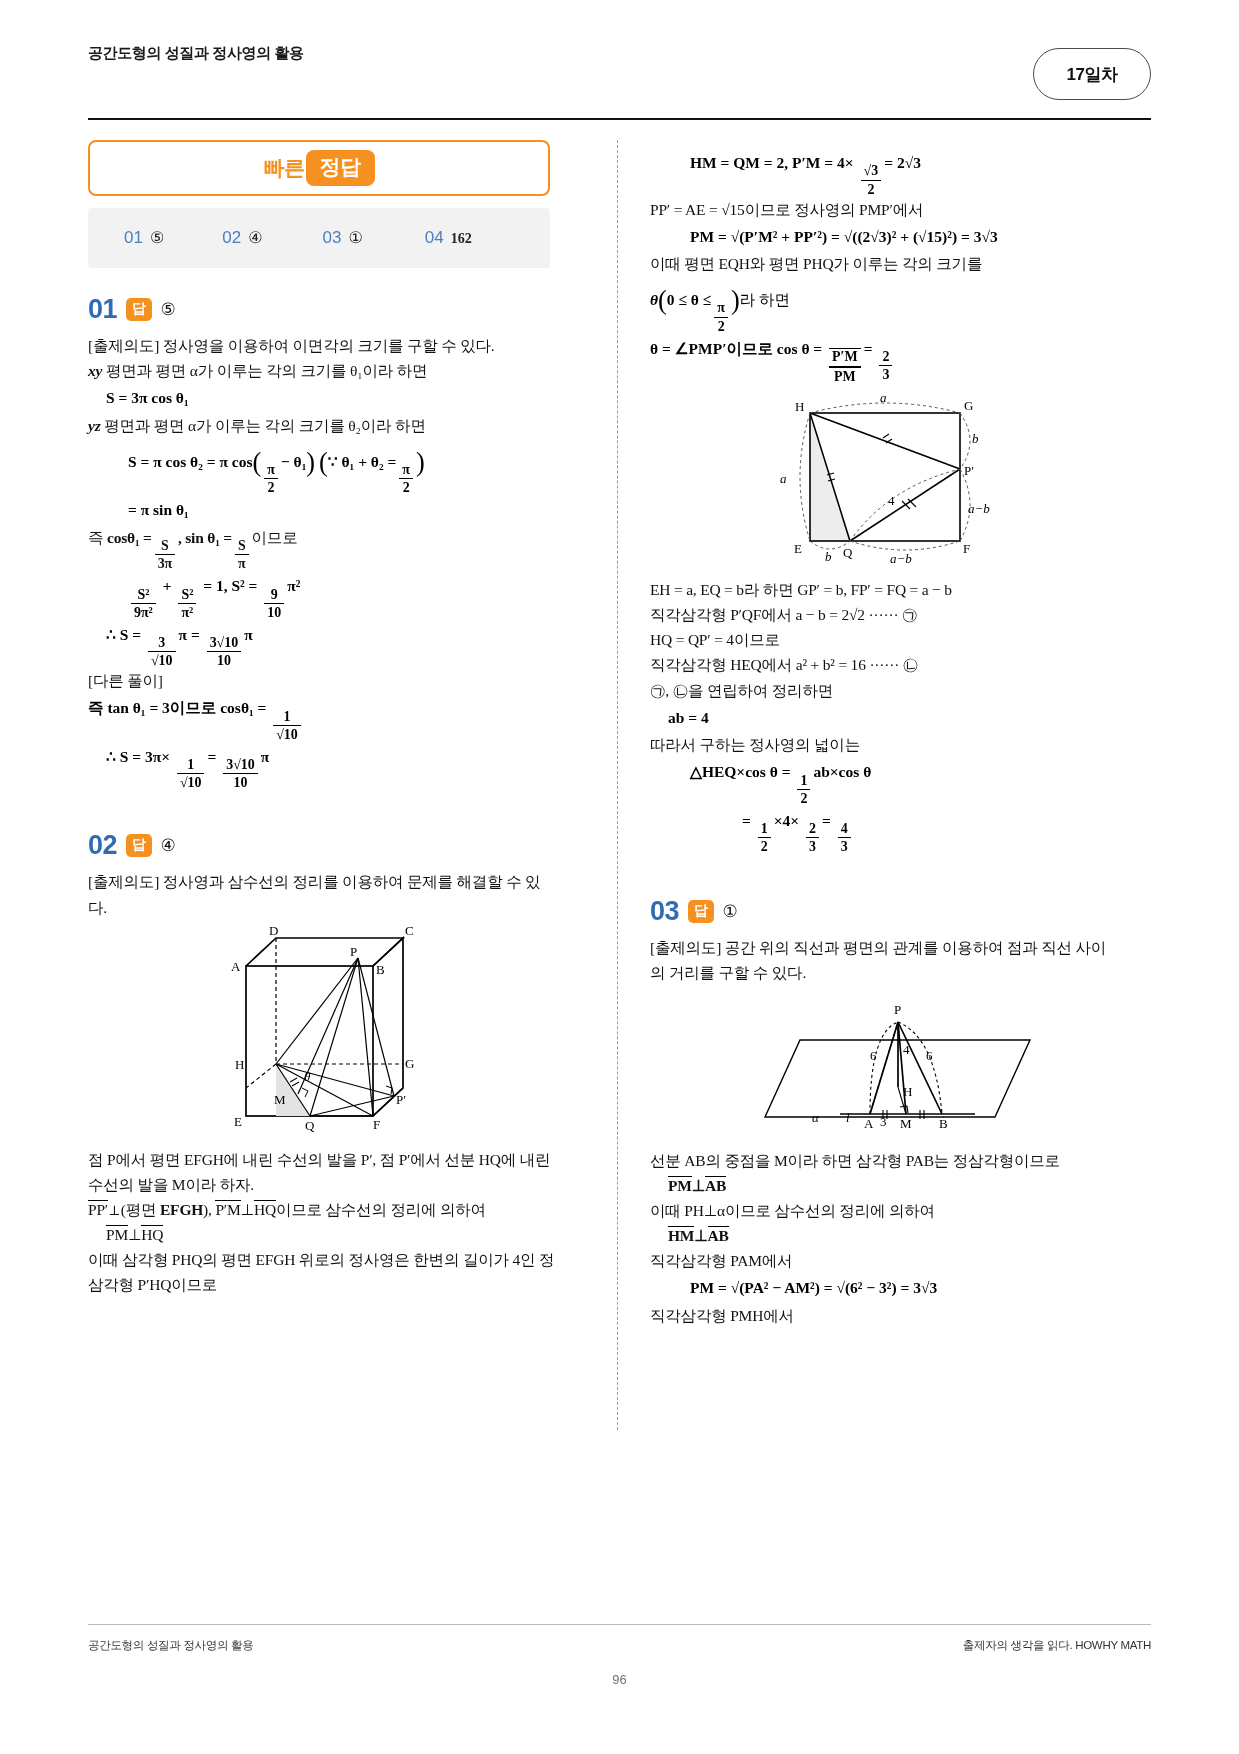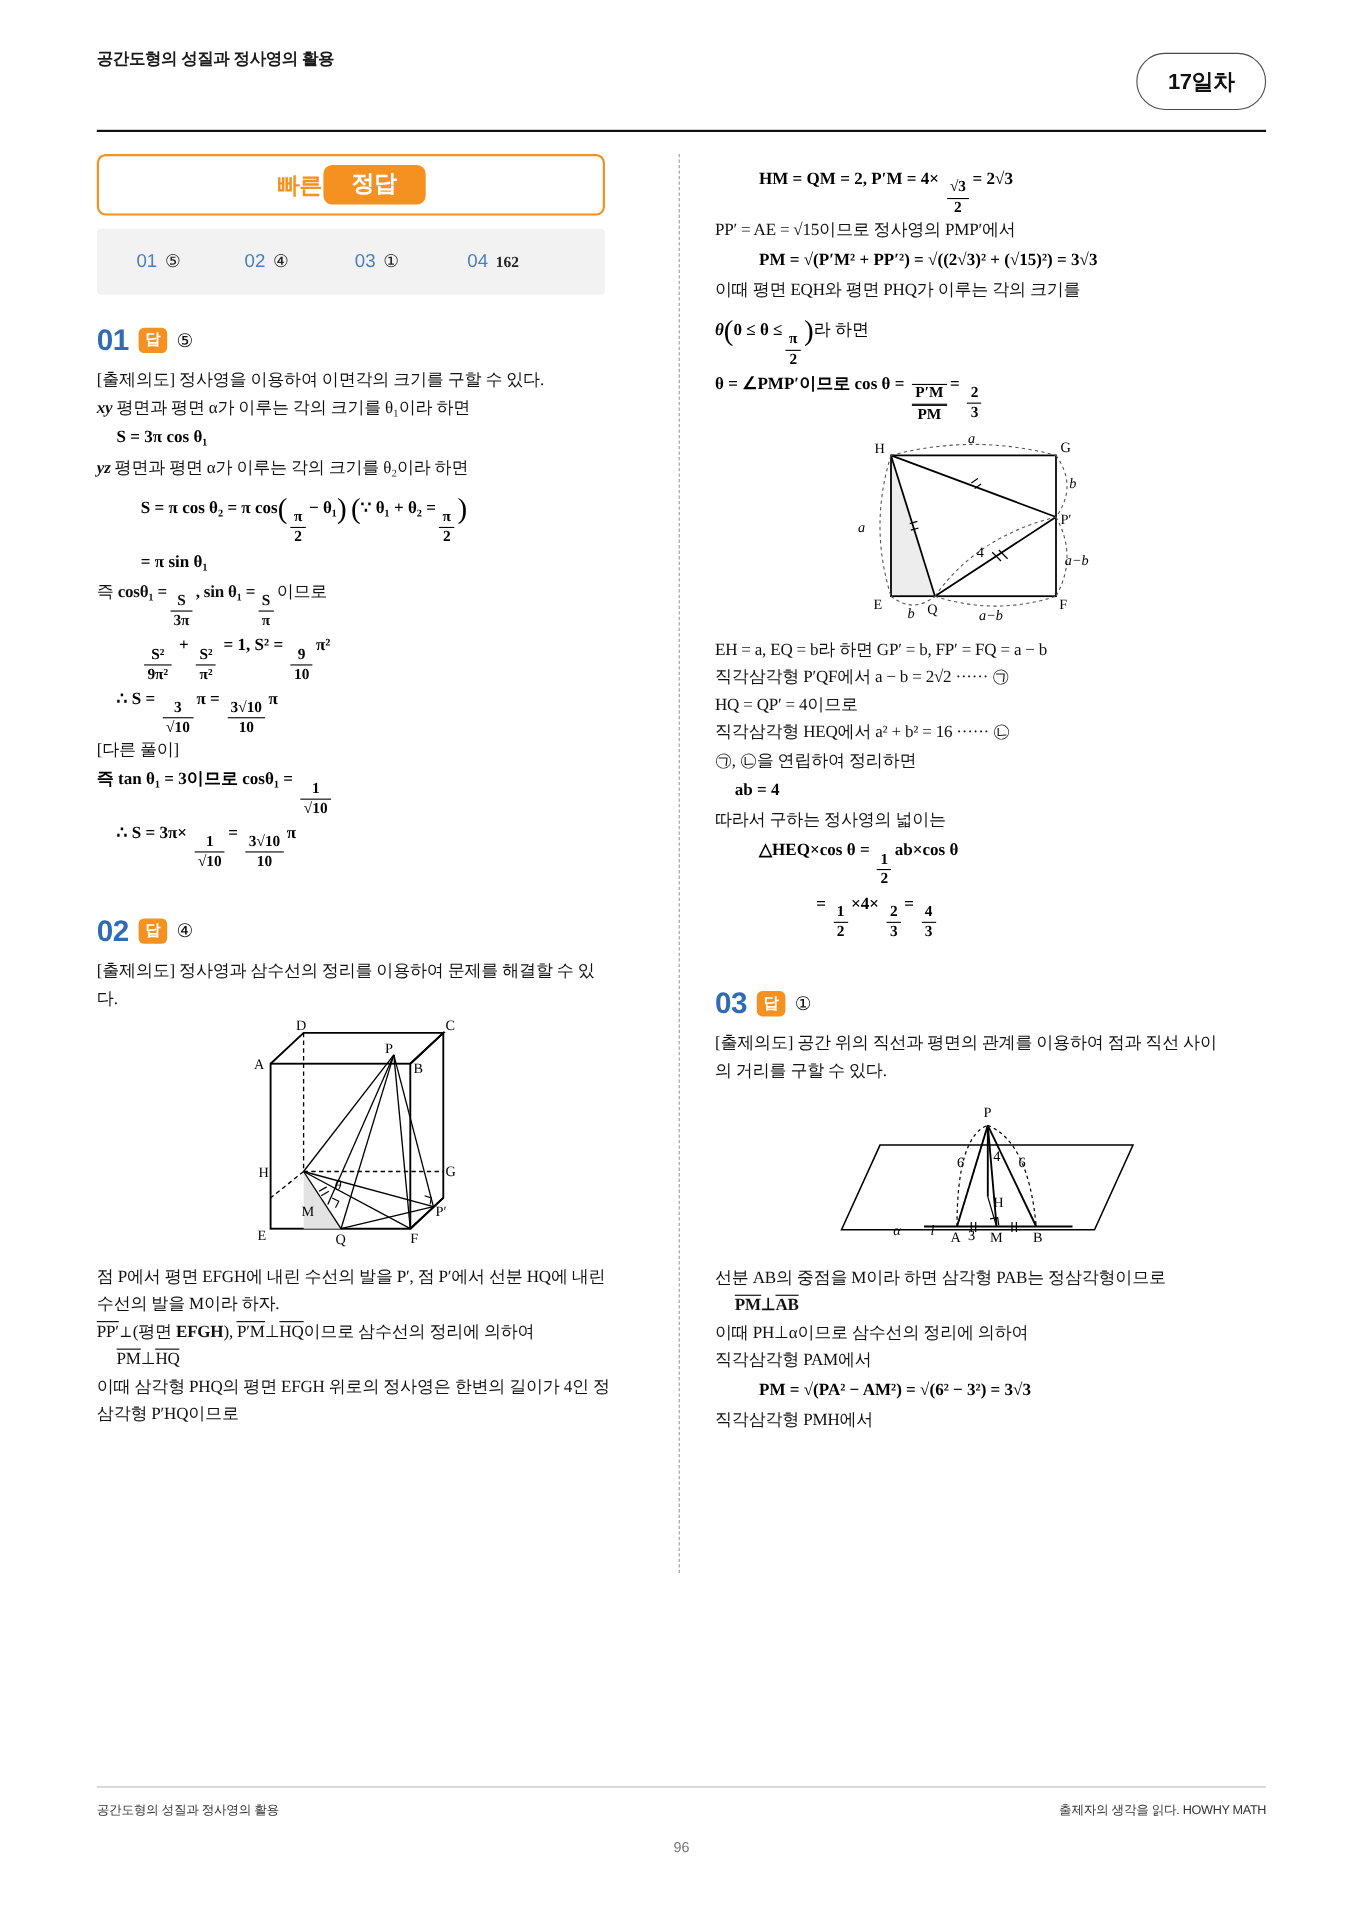--- a/index.html
+++ b/index.html
@@ -12,36 +12,36 @@
     -webkit-font-smoothing:antialiased;
   }
   .page{position:absolute;inset:0;}
 
   
   .hdr{position:absolute;left:88px;top:44px;font-family:"Liberation Sans",sans-serif;
        font-weight:bold;font-size:15px;letter-spacing:-0.4px;color:#1a1a1a;}
   .daybadge{position:absolute;right:88px;top:48px;width:116px;height:50px;
        border:1.6px solid #4a4a4a;border-radius:26px;display:flex;align-items:center;
        justify-content:center;font-family:"Liberation Sans",sans-serif;font-weight:bold;
-       font-size:20px;letter-spacing:-0.5px;color:#111;background:#fff;}
+       font-size:17px;letter-spacing:-0.5px;color:#111;background:#fff;}
   .rule{position:absolute;left:88px;top:118px;width:1063px;height:2px;background:#111;}
 
   
   .col{position:absolute;top:140px;width:470px;}
   .colL{left:88px;}
   .colR{left:650px;}
   .divider{position:absolute;left:617px;top:140px;width:0;height:1290px;
            border-left:1px dashed #9a9a9a;}
 
   
   .qa-box{box-sizing:border-box;width:462px;height:56px;border:2.4px solid #f59120;
        border-radius:8px;display:flex;align-items:center;justify-content:center;gap:1px;}
   .qa-fast{font-family:"Liberation Sans",sans-serif;font-weight:bold;font-size:21px;
        color:#f59120;letter-spacing:-0.5px;}
-  .qa-pill{background:#f59120;color:#fff;border-radius:8px;padding:3px 26px 5px;
+  .qa-pill{background:#f59120;color:#fff;border-radius:8px;padding:3px 14px 5px;
        font-family:"Liberation Sans",sans-serif;font-weight:bold;font-size:21px;letter-spacing:-0.5px;}
   .qa-strip{margin-top:12px;box-sizing:border-box;width:462px;height:60px;background:#f2f2f2;
        border-radius:4px;display:flex;align-items:center;}
   .qa-item{display:flex;align-items:baseline;gap:7px;font-size:17px;}
   .qa-num{color:#4a7fbf;font-family:"Liberation Sans",sans-serif;font-weight:normal;font-size:17px;}
   .qa-ans{color:#222;font-size:16px;}
   .qa-ans.b{font-weight:bold;font-size:14px;}
   .qa-s1{margin-left:36px;} .qa-s2{margin-left:58px;} .qa-s3{margin-left:60px;} .qa-s4{margin-left:62px;}
 
   
@@ -450,20 +450,23 @@
           <text x="160" y="134">3</text>
         </g>
       </svg>
     </div>
 
     <div class="t">선분 AB의 중점을 M이라 하면 삼각형 PAB는 정삼각형이므로</div>
     <div class="t ind">
       <span class="ovl m">PM</span><span class="m">⊥</span><span class="ovl m">AB</span>
     </div>
     <div class="t">이때 PH⊥α이므로 삼수선의 정리에 의하여</div>
+    <div class="t ind">
+      <span class="ovl m">HM</span><span class="m">⊥</span><span class="ovl m">AB</span>
+    </div>
     <div class="t">직각삼각형 PAM에서</div>
     <div class="eq eq2">PM = √(PA² − AM²) = √(6² − 3²) = 3√3</div>
     <div class="t">직각삼각형 PMH에서</div>
 
   </div>
 
   <div class="f-rule"></div>
   <div class="f-left">공간도형의 성질과 정사영의 활용</div>
   <div class="f-right">출제자의 생각을 읽다. HOWHY MATH</div>
   <div class="pagenum">96</div>

